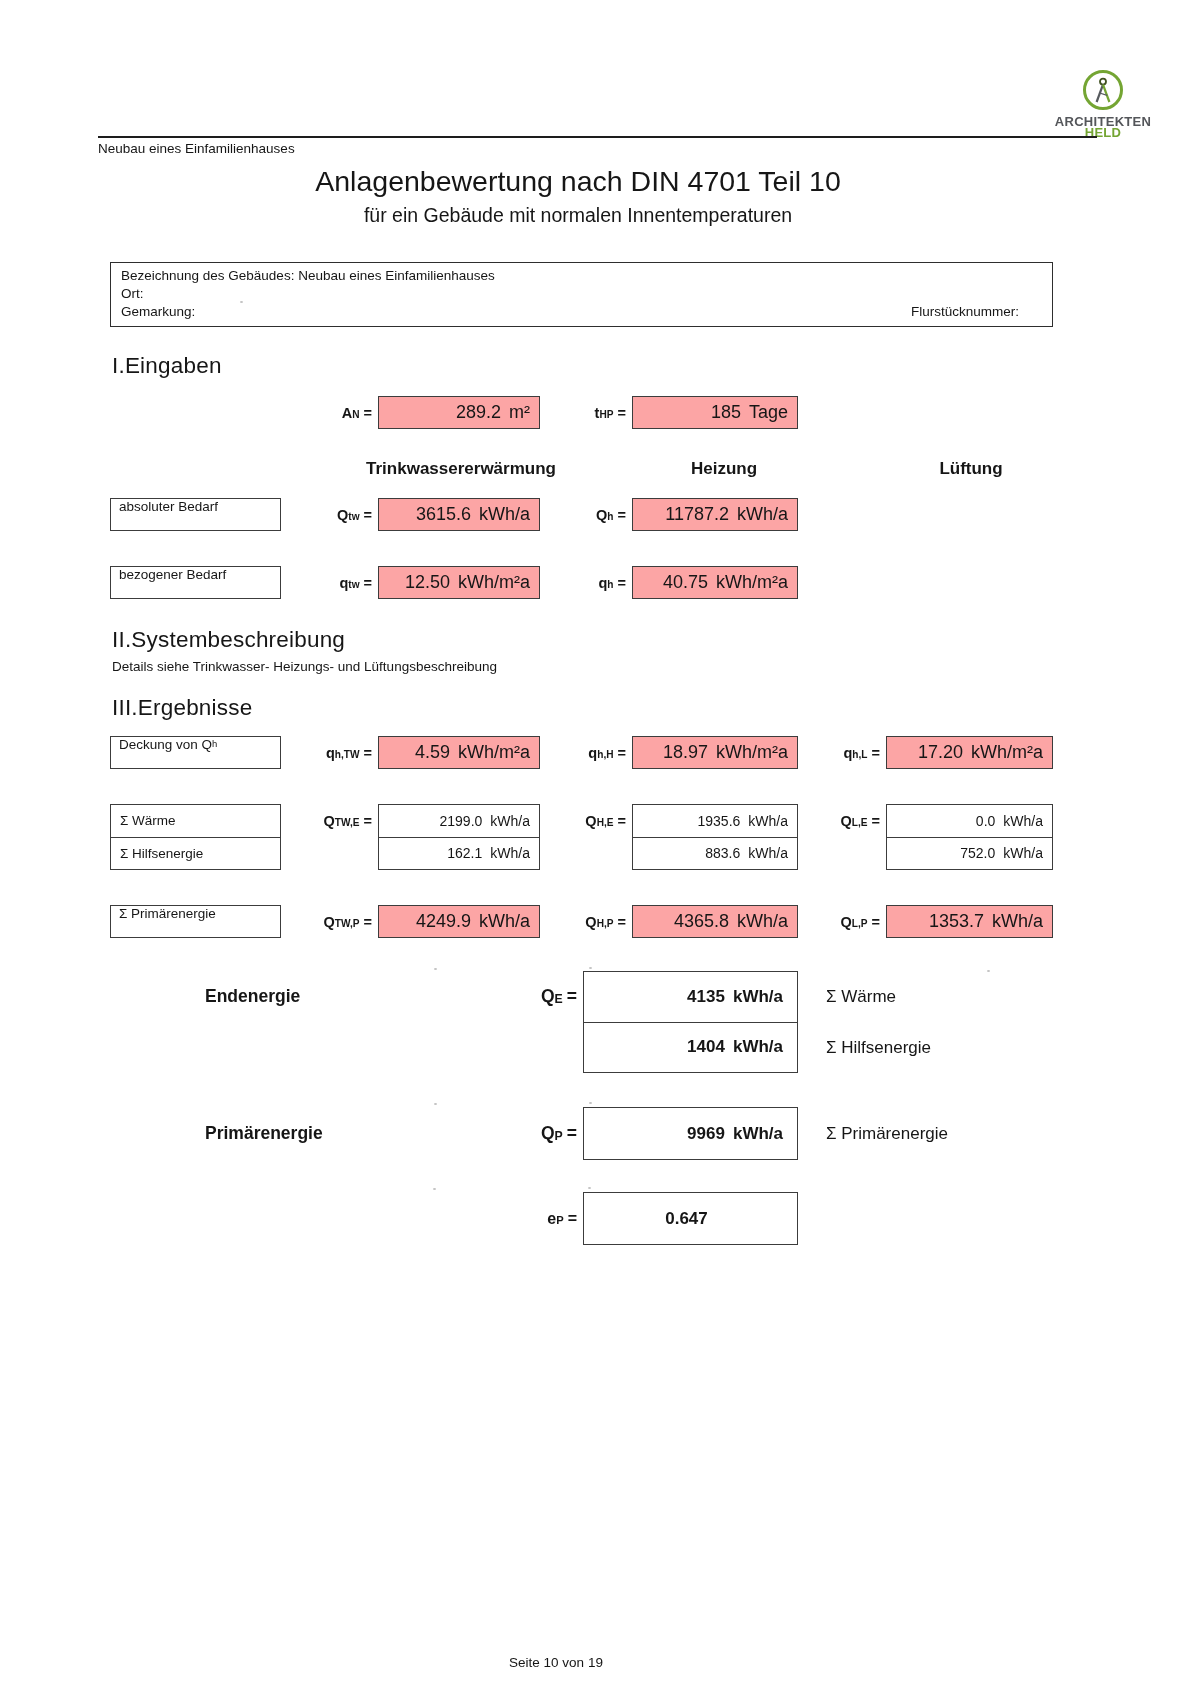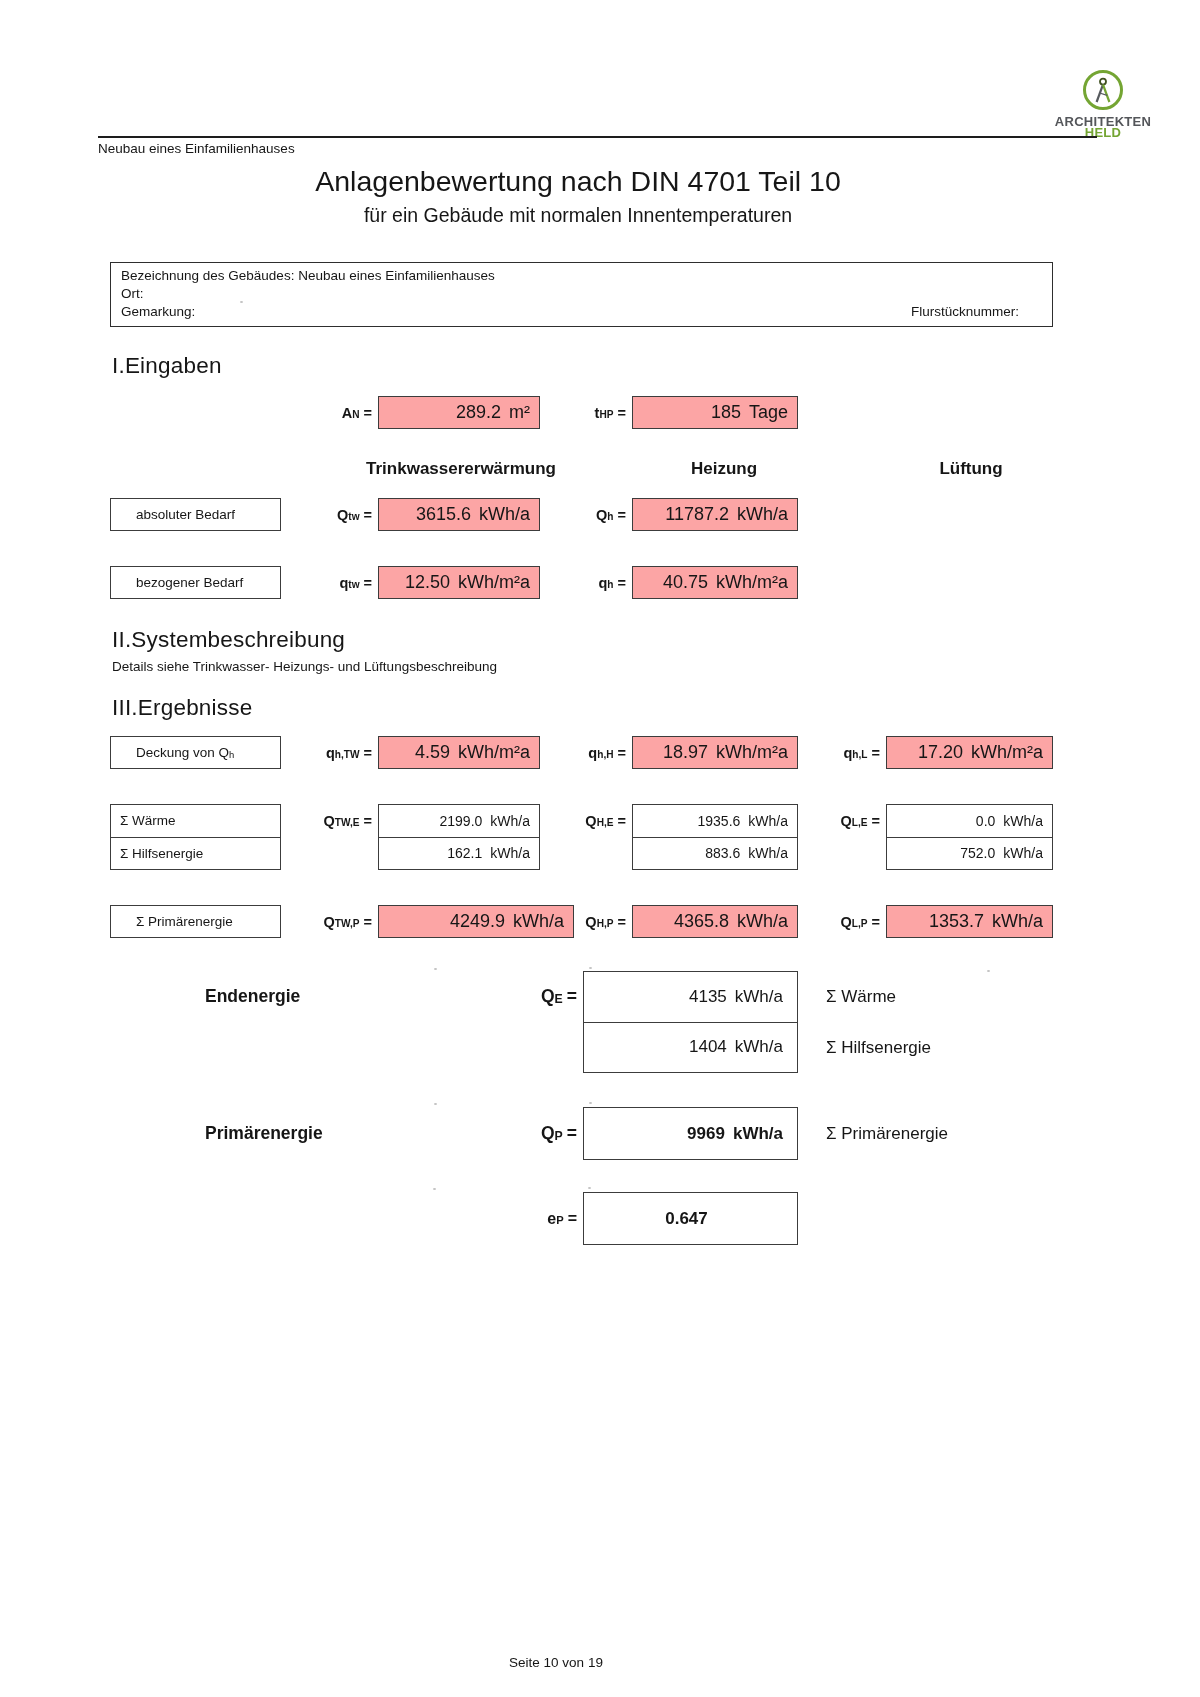--- a/index.html
+++ b/index.html
@@ -5,30 +5,30 @@
   *{margin:0;padding:0;box-sizing:border-box}
   html,body{background:#ffffff}
   .page{position:relative;width:1200px;height:1697px;background:#fff;
         font-family:"Liberation Sans","DejaVu Sans",sans-serif;color:#161616;overflow:hidden}
   .abs{position:absolute}
   .rule{position:absolute;border-top:2px solid #1d1d1d}
   
   .vbox{position:absolute;border:1.6px solid #3c3c3c;background:#fca5a5;display:flex;
         align-items:center;justify-content:flex-end;padding-right:9px;font-size:18px}
   .lbox{position:absolute;border:1.6px solid #3c3c3c;background:#fff;display:flex;
-        align-items:center;padding-left:25px;font-size:13.5px}
+        align-items:flex-start;padding-left:8px;font-size:13.5px}
   .stack{position:absolute;border:1.6px solid #3c3c3c;background:#fff;display:flex;flex-direction:column}
   .stack .cell{flex:1;display:flex;align-items:center;justify-content:flex-end;padding-right:9px;font-size:14px}
   .stack .cell + .cell{border-top:1.6px solid #3c3c3c}
   .lstack{position:absolute;border:1.6px solid #3c3c3c;background:#fff;display:flex;flex-direction:column}
   .lstack .cell{flex:1;display:flex;align-items:center;padding-left:9px;font-size:13.5px}
   .lstack .cell + .cell{border-top:1.6px solid #3c3c3c}
   .bigstack{position:absolute;border:1.6px solid #3c3c3c;background:#fff;display:flex;flex-direction:column}
   .bigstack .cell{flex:1;display:flex;align-items:center;justify-content:flex-end;padding-right:14px;
-                  font-size:17px;font-weight:normal}
+                  font-size:17px;font-weight:bold}
   .bigstack .cell + .cell{border-top:1.6px solid #3c3c3c}
   .bigbox{position:absolute;border:1.6px solid #3c3c3c;background:#fff;display:flex;
           align-items:center;justify-content:flex-end;padding-right:14px;font-size:17px;font-weight:bold}
   .bigbox.center{justify-content:center;padding-right:8px}
   
   .sym{position:absolute;display:flex;align-items:center;justify-content:flex-end;
        font-weight:bold;font-size:14.5px;white-space:nowrap}
   .sym.big{font-size:17.5px}
   .sym.med{font-size:16px}
   .sb{font-size:0.7em;position:relative;top:0.22em;line-height:1}
@@ -238,21 +238,21 @@
   </div>
 
   <div class="lbox" style="left:110px;top:905px;width:171px;height:33px">
       <span>Σ Primärenergie</span>
     </div>
   <span class="sym" style="left:270px;top:905px;width:102px;height:33px">
       <span>Q</span>
       <span class="sb">TW,P</span>
       <span class="eq">=</span>
     </span>
-  <div class="vbox" style="left:378px;top:905px;width:196px;height:33px">
+  <div class="vbox" style="left:378px;top:905px;width:162px;height:33px">
     <span>4249.9</span>
       <span class="unit">kWh/a</span>
   </div>
   <span class="sym" style="left:524px;top:905px;width:102px;height:33px">
       <span>Q</span>
       <span class="sb">H,P</span>
       <span class="eq">=</span>
     </span>
   <div class="vbox" style="left:632px;top:905px;width:166px;height:33px">
     <span>4365.8</span>

